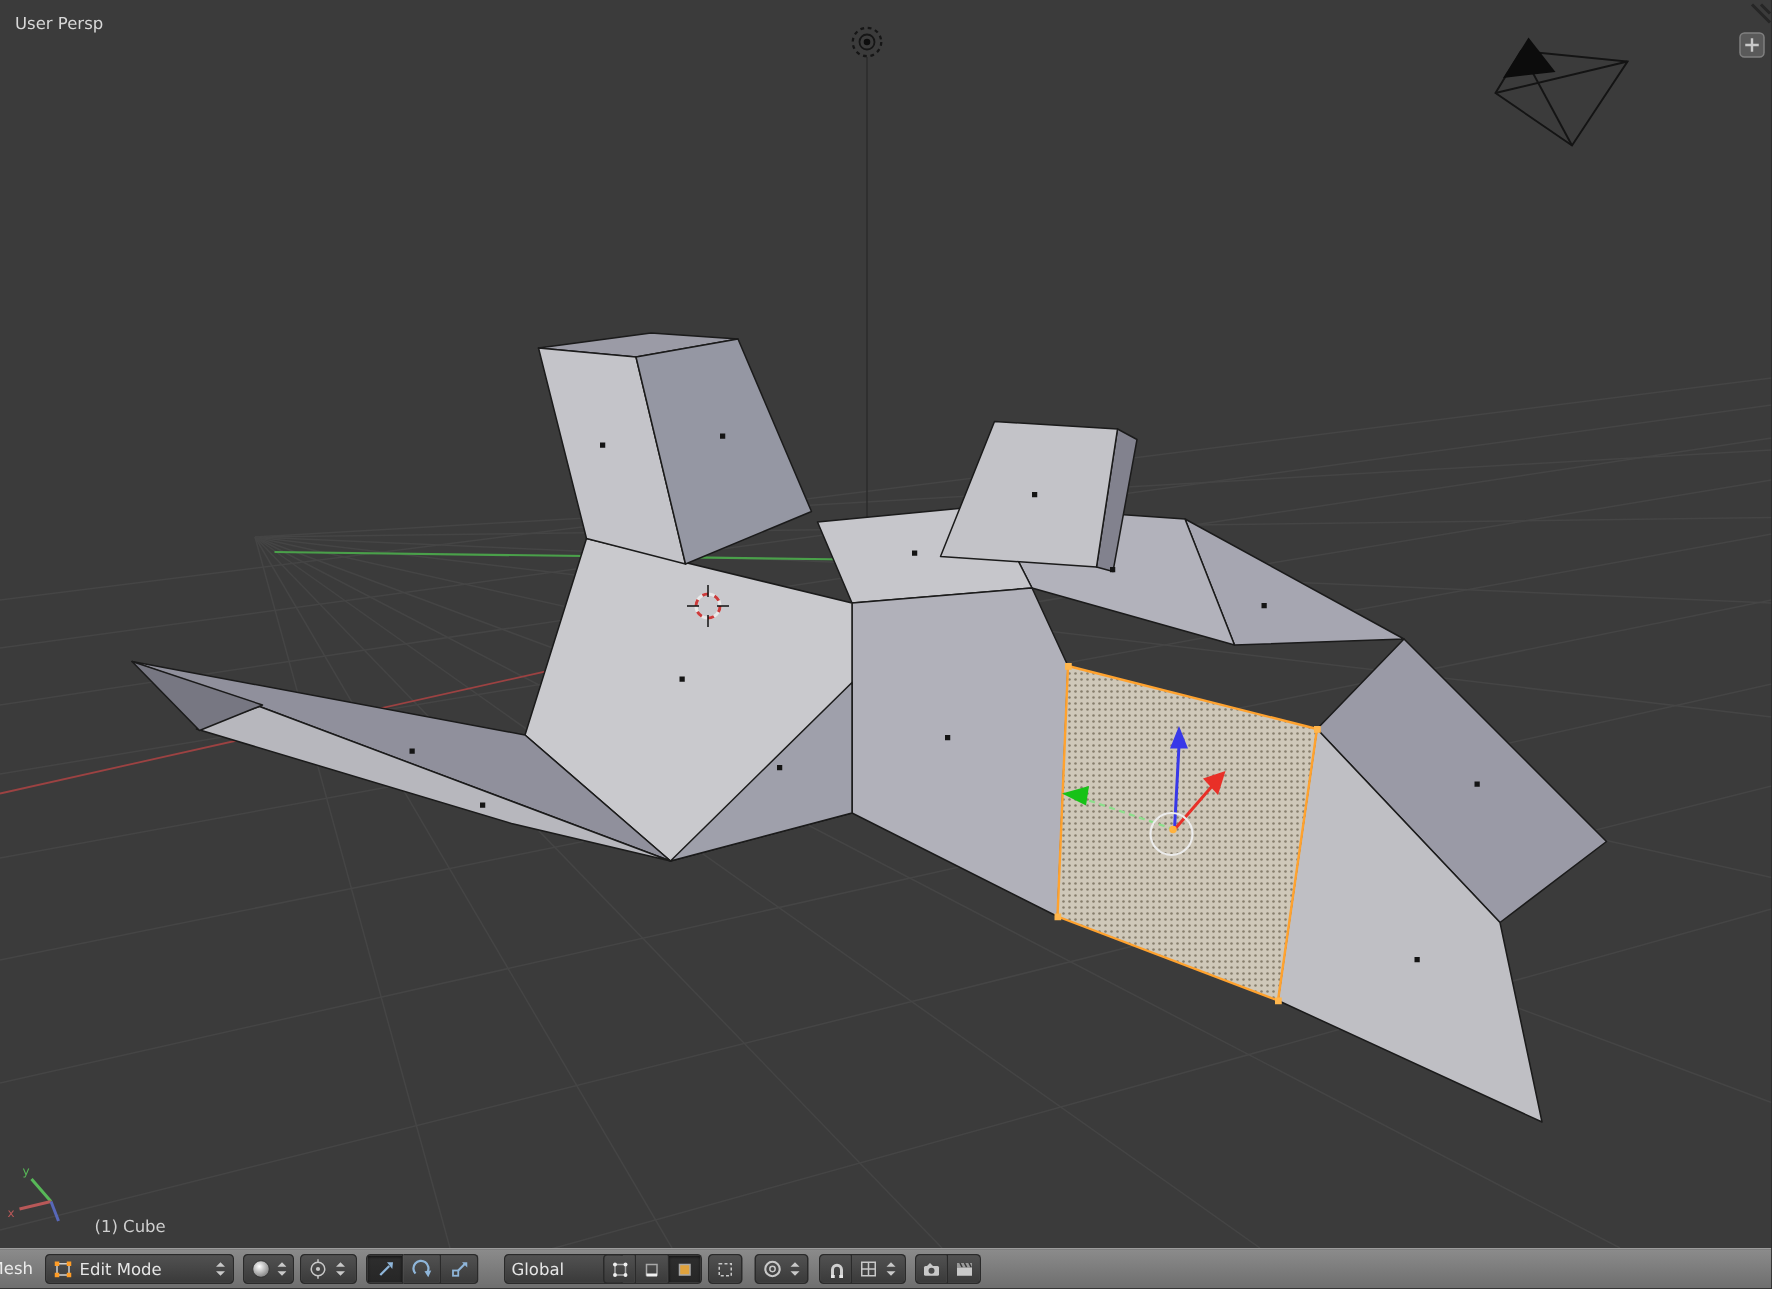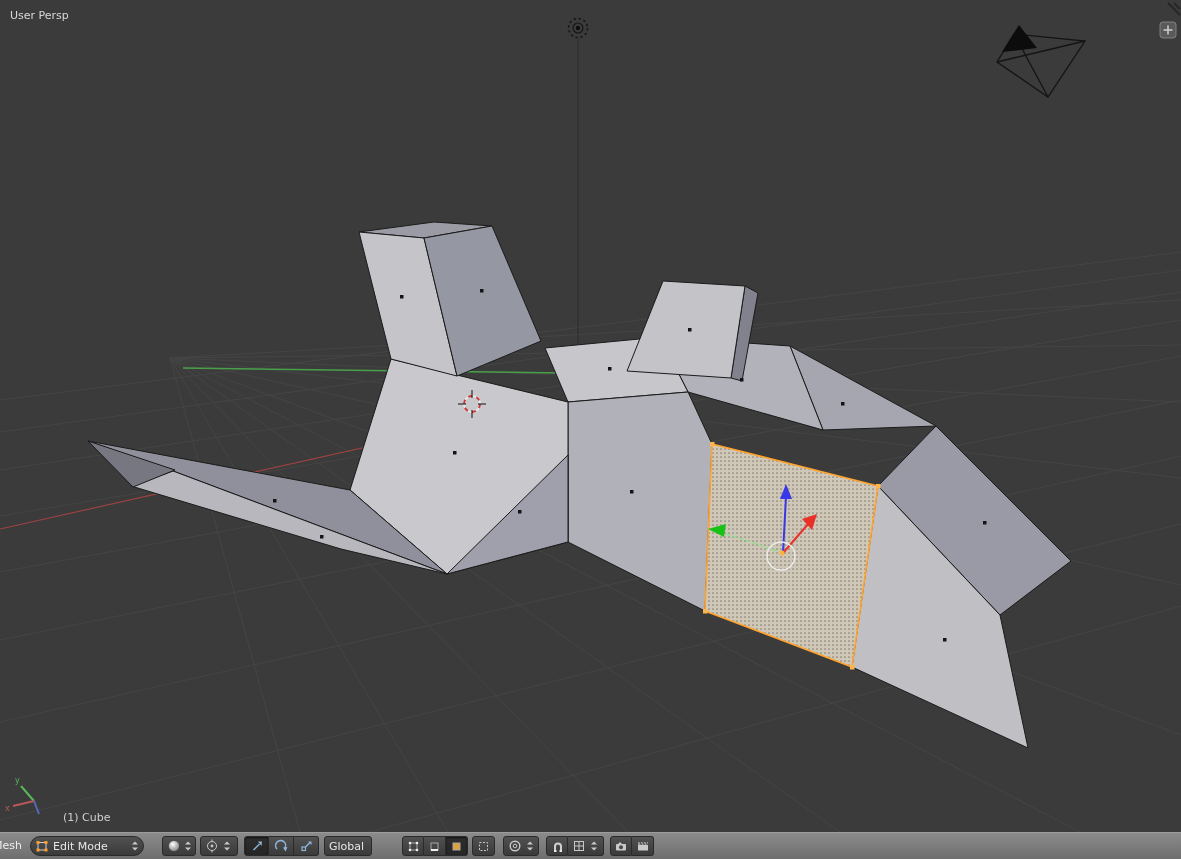--- a/index.html
+++ b/index.html
@@ -171,21 +171,21 @@
   <text x="10" y="19" font-size="11" fill="#d8d8d8">User Persp</text>
   <text x="63" y="821" font-size="11" fill="#cfcfcf">(1) Cube</text>
 </svg>
 
 <div id="header">
 
   <div id="mesh-menu">
     <span>Mesh</span>
   </div>
 
-  <div class="hw" style="left:30px;width:114px;border-radius:10px;">
+  <div class="hw" style="left:30px;width:126px;">
     <svg width="14" height="14">
       <rect x="3" y="3.5" width="8" height="7.5" fill="none" stroke="#cfcfcf"></rect>
       <g fill="#ff9d26">
         <rect x="1.5" y="2" width="3" height="3"></rect>
             <rect x="9.5" y="2" width="3" height="3"></rect>
         <rect x="1.5" y="9.5" width="3" height="3"></rect>
             <rect x="9.5" y="9.5" width="3" height="3"></rect>
       </g>
     </svg>
     <span class="lbl">Edit Mode</span>
@@ -231,21 +231,21 @@
     </svg>
   </div>
   <div class="hw btn grp grp-r" style="left:294px;width:25px;">
     <svg width="14" height="14">
       <rect x="3" y="8" width="3.5" height="3.5" fill="none" stroke="#8fb6da" stroke-width="1.2"></rect>
       <line x1="6.5" y1="8" x2="11" y2="3.5" stroke="#8fb6da" stroke-width="1.4"></line>
       <polygon points="9,2.5 12.5,2.5 12.5,6" fill="#8fb6da"></polygon>
     </svg>
   </div>
 
-  <div class="hw" style="left:324px;width:48px;">
+  <div class="hw" style="left:336px;width:80px;">
     <span class="lbl">Global</span>
     <svg width="8" height="12">
       <polygon points="1,4.5 4,1.5 7,4.5" fill="#c9c9c9"></polygon>
       <polygon points="1,7.5 4,10.5 7,7.5" fill="#c9c9c9"></polygon>
     </svg>
   </div>
 
   <div class="hw btn grp-l" style="left:402px;width:22px;">
     <svg width="13" height="13">
       <rect x="3" y="3" width="7" height="7" fill="none" stroke="#a8a8a8"></rect>

